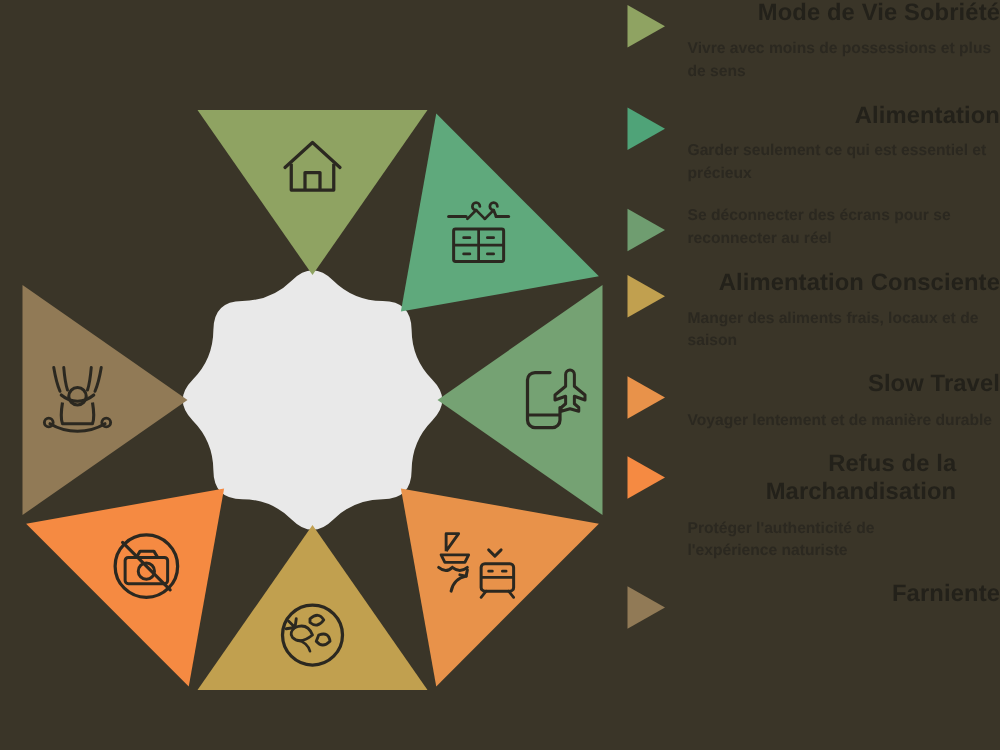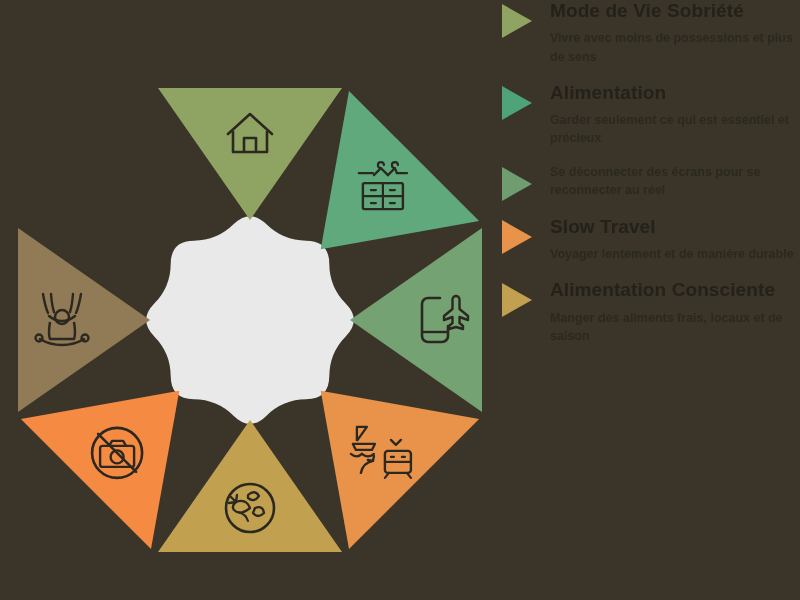--- a/index.html
+++ b/index.html
@@ -42,20 +42,21 @@
     border-bottom:17px solid transparent;
     border-left:30px solid #8fa362;
   }
   .legend-title{
     font-size:19px;
     font-weight:bold;
     color:#23211a;
     line-height:1.18;
     letter-spacing:0.1px;
     margin-bottom:7px;
+    text-align:right;
   }
   .legend-desc{
     font-size:12.5px;
     font-weight:bold;
     color:#2b2820;
     line-height:1.45;
     max-width:252px;
   }
 </style>
 </head>
@@ -195,27 +196,37 @@
       <div class="legend-title">Alimentation</div>
       <div class="legend-desc">Garder seulement ce qui est essentiel et précieux</div>
     </div>
 
     <div class="legend-item">
       <span class="legend-marker" style="border-left-color: rgb(111, 157, 112);"></span>
       <div class="legend-desc">Se déconnecter des écrans pour se reconnecter au réel</div>
     </div>
 
     <div class="legend-item">
+      <span class="legend-marker" style="border-left-color: rgb(193, 160, 79);"></span>
+      <div class="legend-title">Alimentation Consciente</div>
+      <div class="legend-desc">Manger des aliments frais, locaux et de saison</div>
+    </div>
+
+    <div class="legend-item">
       <span class="legend-marker" style="border-left-color: rgb(232, 146, 74);"></span>
       <div class="legend-title">Slow Travel</div>
       <div class="legend-desc">Voyager lentement et de manière durable</div>
     </div>
 
     <div class="legend-item">
-      <span class="legend-marker" style="border-left-color: rgb(193, 160, 79);"></span>
-      <div class="legend-title">Alimentation Consciente</div>
-      <div class="legend-desc">Manger des aliments frais, locaux et de saison</div>
-    </div>
-
-
+      <span class="legend-marker" style="border-left-color: rgb(245, 138, 66);"></span>
+      <div class="legend-title" style="max-width:215px">Refus de la Marchandisation</div>
+      <div class="legend-desc" style="max-width:200px">Protéger l'authenticité de l'expérience naturiste</div>
+    </div>
+
+    <div class="legend-item">
+      <span class="legend-marker" style="border-left-color: rgb(145, 122, 86);"></span>
+      <div class="legend-title">Farniente</div>
+      <div class="legend-desc"></div>
+    </div>
 
   </div>
 </div>
 
 </body></html>

